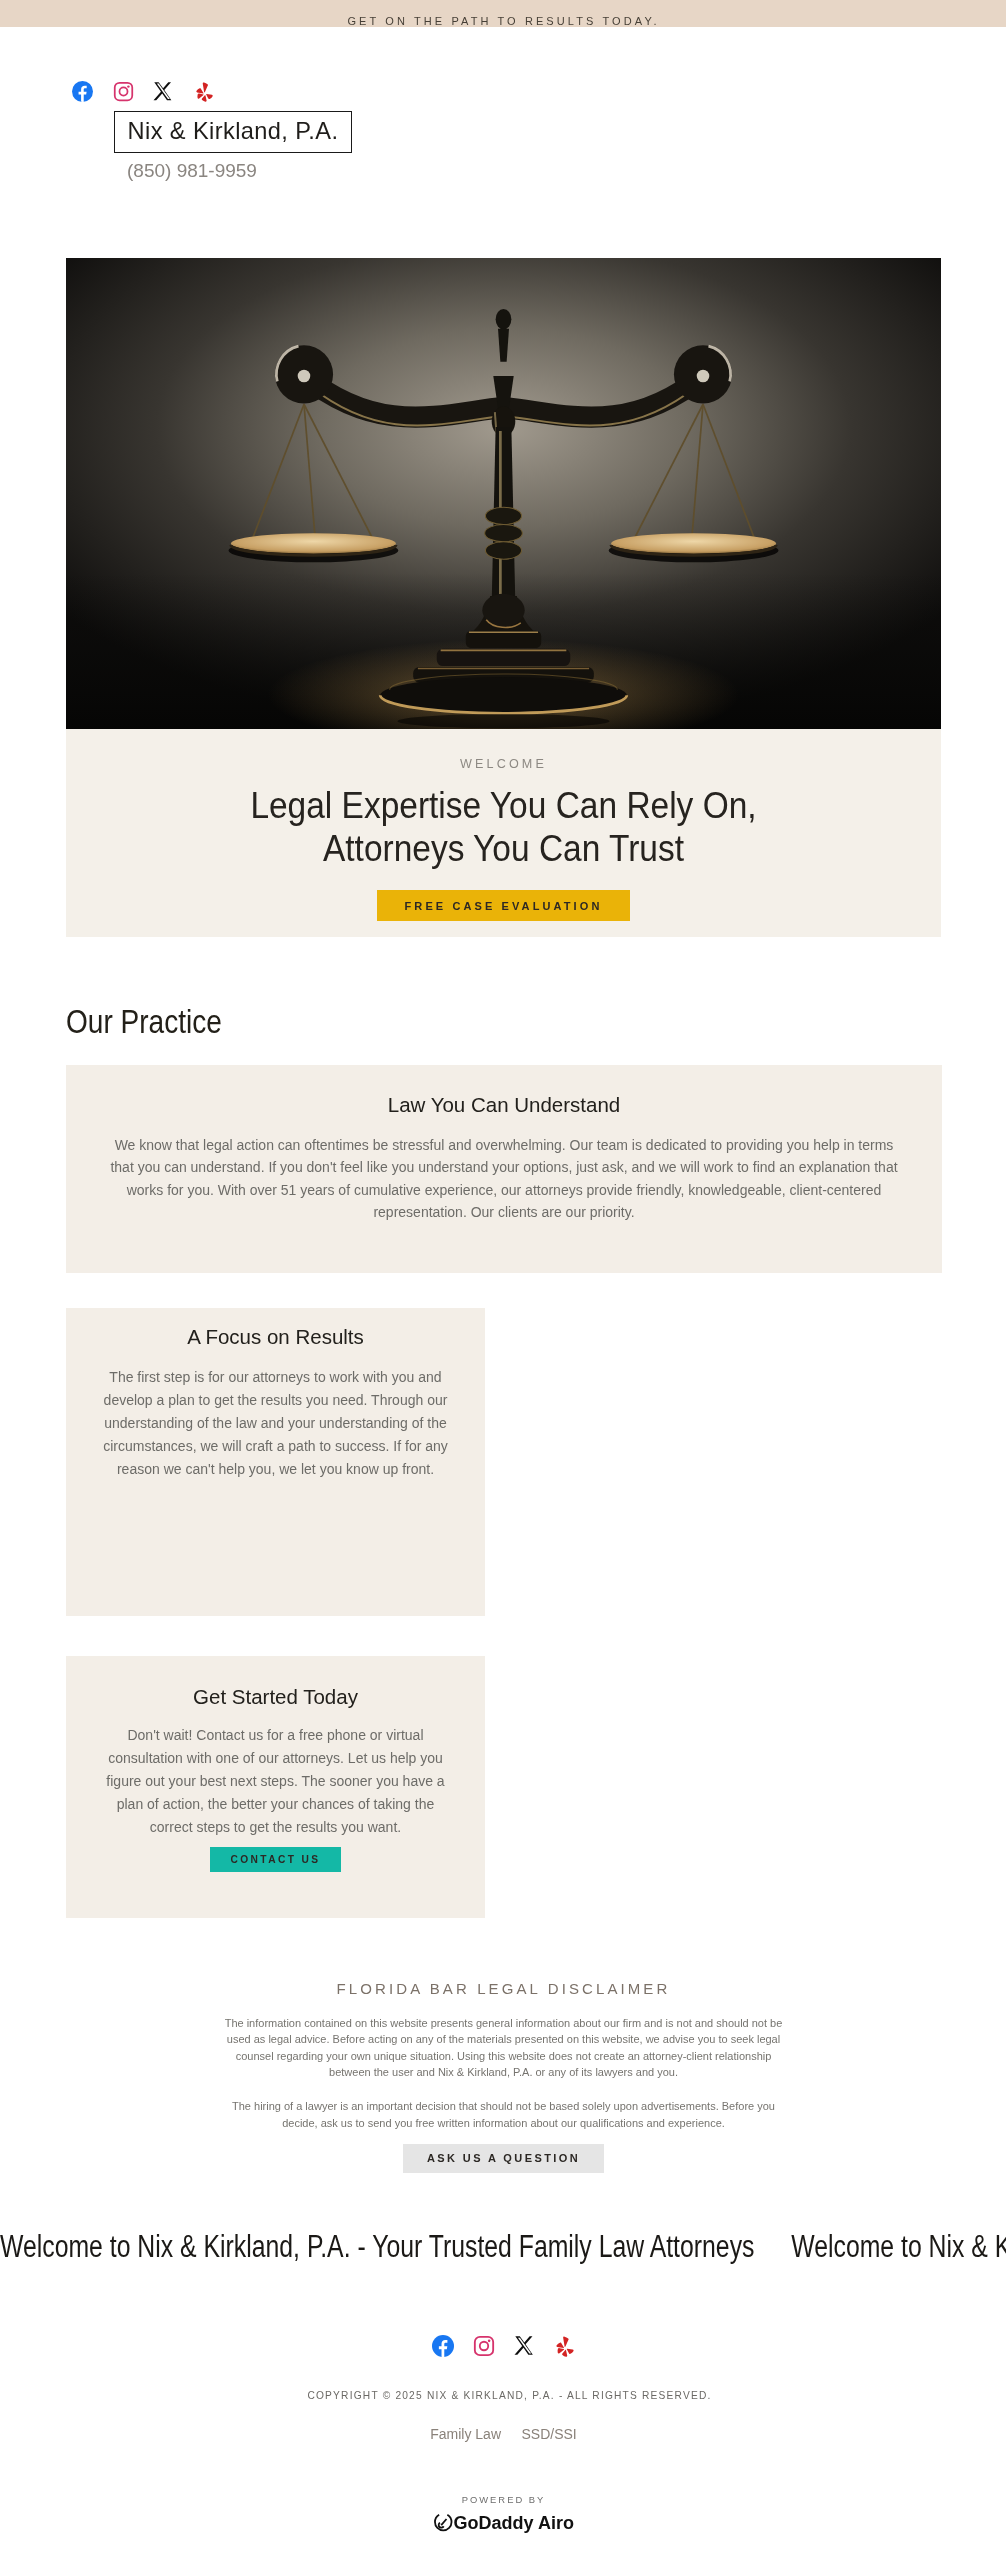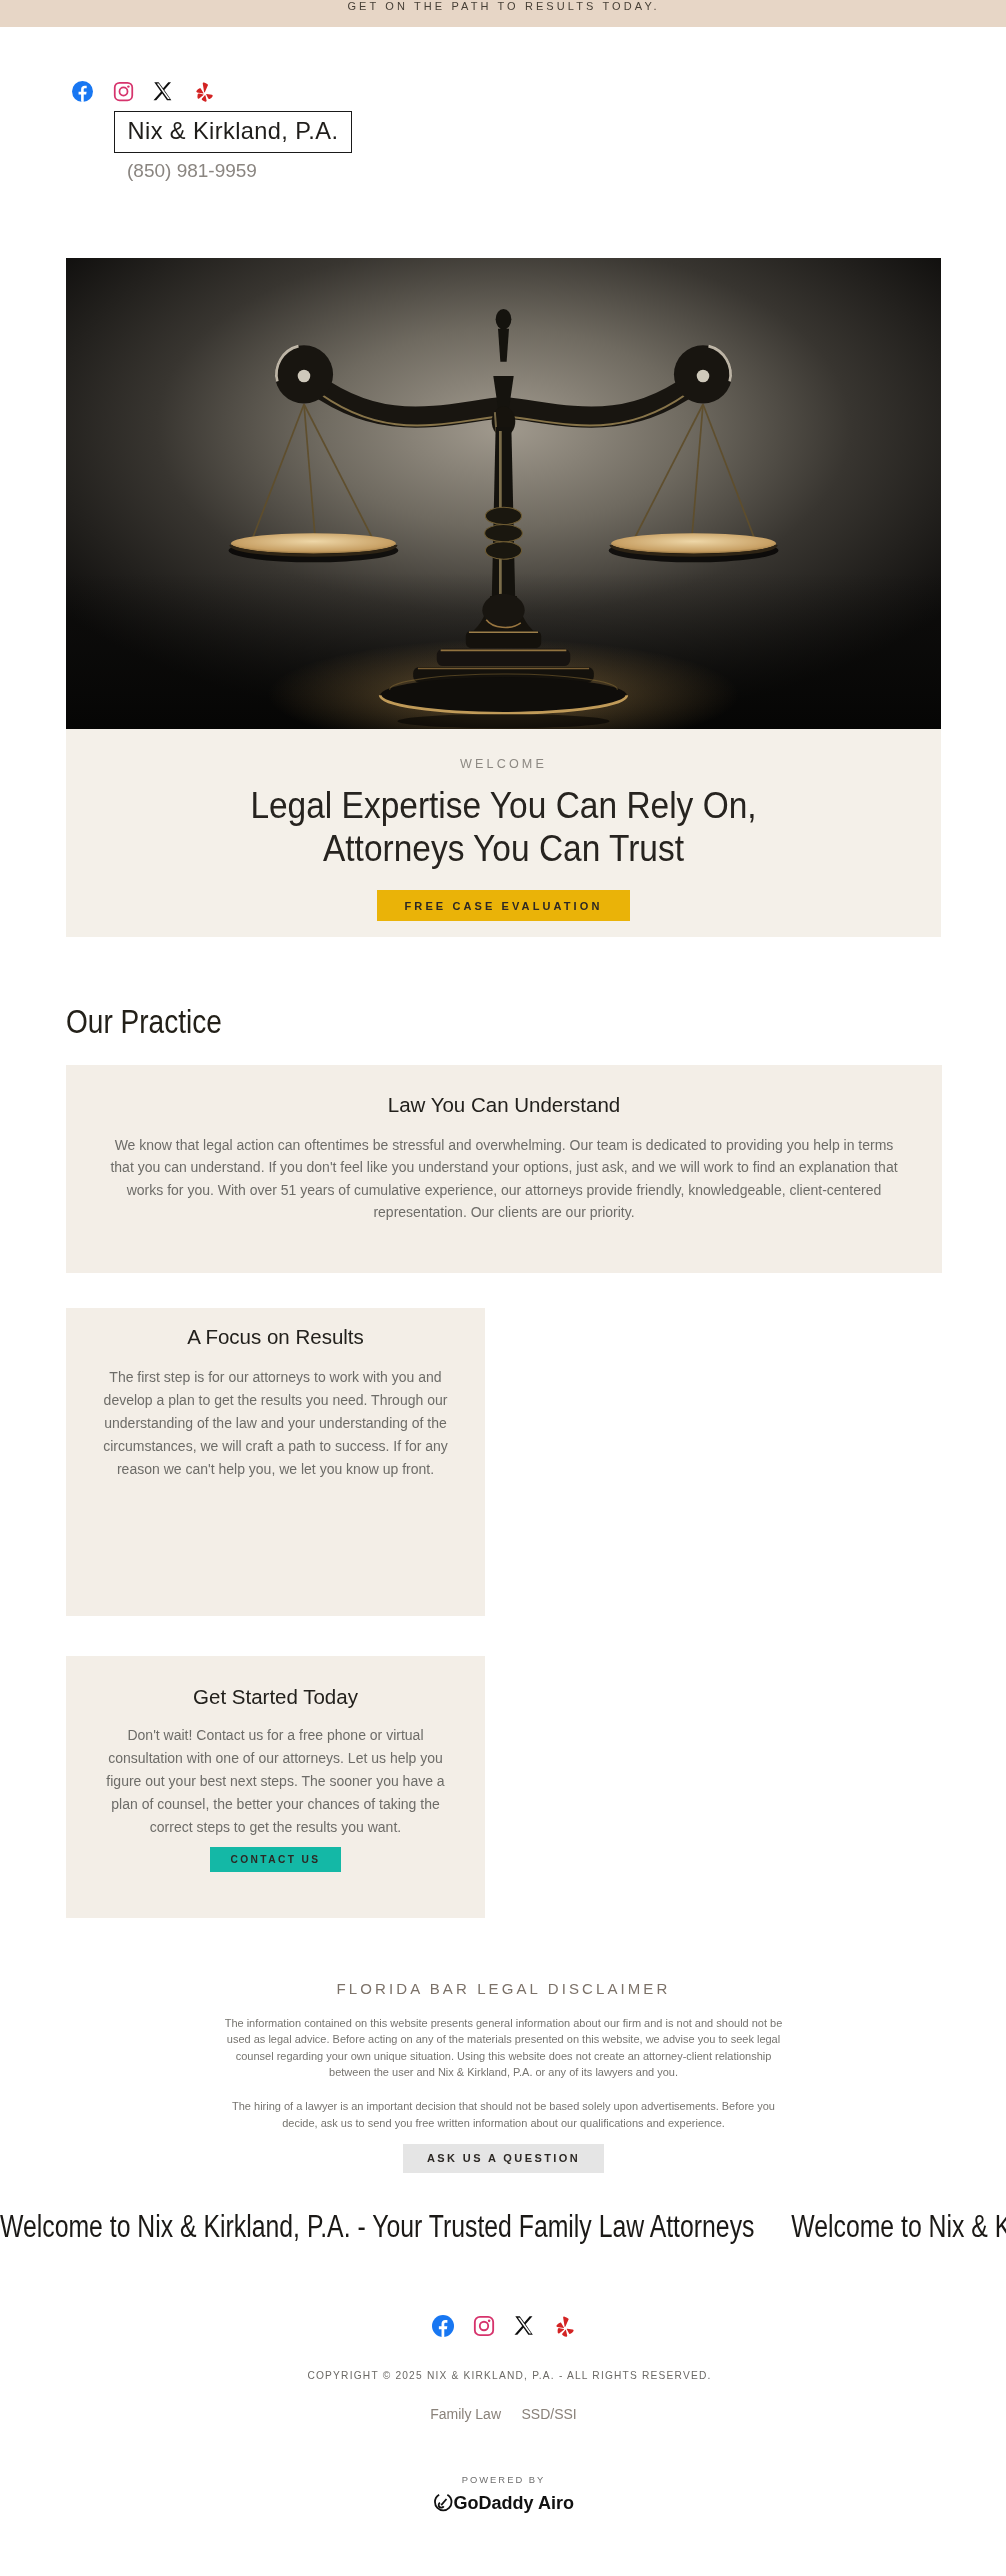--- a/index.html
+++ b/index.html
@@ -1,19 +1,19 @@
 <!DOCTYPE html>
 <html style="font-size:12.6px"><head>
 <meta charset="utf-8">
 <style>
   html,body{margin:0;padding:0;background:#fff;}
   body{width:1007px;height:2576px;overflow:hidden;font-family:"Liberation Sans",sans-serif;color:#26231f;}
 
   
-  .banner{height:27px;background:#e7d6c6;display:flex;align-items:flex-start;justify-content:center;
+  .banner{height:27px;background:#e7d6c6;display:flex;align-items:flex-end;justify-content:center;
           font-size:11px;letter-spacing:3.1px;color:#463f36;}
 
   
   .header{height:231px;box-sizing:border-box;padding:53px 0 0 72px;background:#fff;}
   .social-row{display:flex;align-items:center;gap:19.7px;height:22px;}
   .social-row svg{display:block;}
   .logo-box{display:inline-block;margin:9.4px 0 0 42px;border:1.6px solid #1a1a1a;padding:5.5px 12.6px 7px;
             font-size:23.6px;color:#1f1d1a;letter-spacing:0.4px;}
   .phone{margin:7px 0 0 55px;font-size:19px;color:#8a8580;}
 
@@ -42,21 +42,21 @@
   .card-3 p{margin-top:15.7px;}
   .card-btn{margin-top:7.9px;padding:7px 20.5px;font-size:10.2px;letter-spacing:2.4px;background:#14b8a6;}
 
   
   .disclaimer{margin-top:61px;text-align:center;}
   .disclaimer-title{font-size:15px;letter-spacing:3.1px;color:#7b7168;line-height:19px;}
   .disclaimer p{margin:17.3px auto 0;width:562px;font-size:11px;line-height:16.5px;color:#76746f;}
   .ask-btn{margin-top:12.6px;padding:8.7px 23.6px;font-size:11px;letter-spacing:2.4px;background:#e5e5e5;}
 
   
-  .marquee{margin-top:32px;height:44px;overflow:hidden;white-space:nowrap;}
+  .marquee{margin-top:52px;height:44px;overflow:hidden;white-space:nowrap;}
   .marquee-inner{display:flex;gap:46px;transform:scaleX(.8);transform-origin:left center;
                  font-size:31px;line-height:44px;color:#1b1916;}
   .marquee-inner span{flex:none;}
 
   
   .footer{text-align:center;padding-bottom:39px;}
   .footer-icons{margin-top:66px;display:flex;justify-content:center;gap:19px;height:22px;}
   .copyright{margin-top:33px;font-size:10.2px;letter-spacing:1.2px;color:#6b6965;line-height:12.6px;padding-left:12px;}
   .footer-links{margin-top:23.6px;display:flex;justify-content:center;gap:20.5px;font-size:14px;
                 color:#8a827a;line-height:17.3px;}
@@ -212,21 +212,21 @@
   <p>We know that legal action can oftentimes be stressful and overwhelming. Our team is dedicated to providing you help in terms that you can understand. If you don't feel like you understand your options, just ask, and we will work to find an explanation that works for you. With over 51 years of cumulative experience, our attorneys provide friendly, knowledgeable, client-centered representation. Our clients are our priority.</p>
 </div>
 
 <div class="card card-2">
   <h3>A Focus on Results</h3>
   <p>The first step is for our attorneys to work with you and develop a plan to get the results you need. Through our understanding of the law and your understanding of the circumstances, we will craft a path to success. If for any reason we can't help you, we let you know up front.</p>
 </div>
 
 <div class="card card-3">
   <h3>Get Started Today</h3>
-  <p>Don't wait! Contact us for a free phone or virtual consultation with one of our attorneys. Let us help you figure out your best next steps. The sooner you have a plan of counsel, the better your chances of taking the correct steps to get the results you want.</p>
+  <p>Don't wait! Contact us for a free phone or virtual consultation with one of our attorneys. Let us help you figure out your best next steps. The sooner you have a plan of action, the better your chances of taking the correct steps to get the results you want.</p>
   <button class="btn card-btn">CONTACT US</button>
 </div>
 
 <div class="disclaimer">
   <div class="disclaimer-title">FLORIDA BAR LEGAL DISCLAIMER</div>
   <p>The information contained on this website presents general information about our firm and is not and should not be used as legal advice. Before acting on any of the materials presented on this website, we advise you to seek legal counsel regarding your own unique situation. Using this website does not create an attorney-client relationship between the user and Nix &amp; Kirkland, P.A. or any of its lawyers and you.</p>
   <p>The hiring of a lawyer is an important decision that should not be based solely upon advertisements. Before you decide, ask us to send you free written information about our qualifications and experience.</p>
   <button class="btn ask-btn">ASK US A QUESTION</button>
 </div>
 

